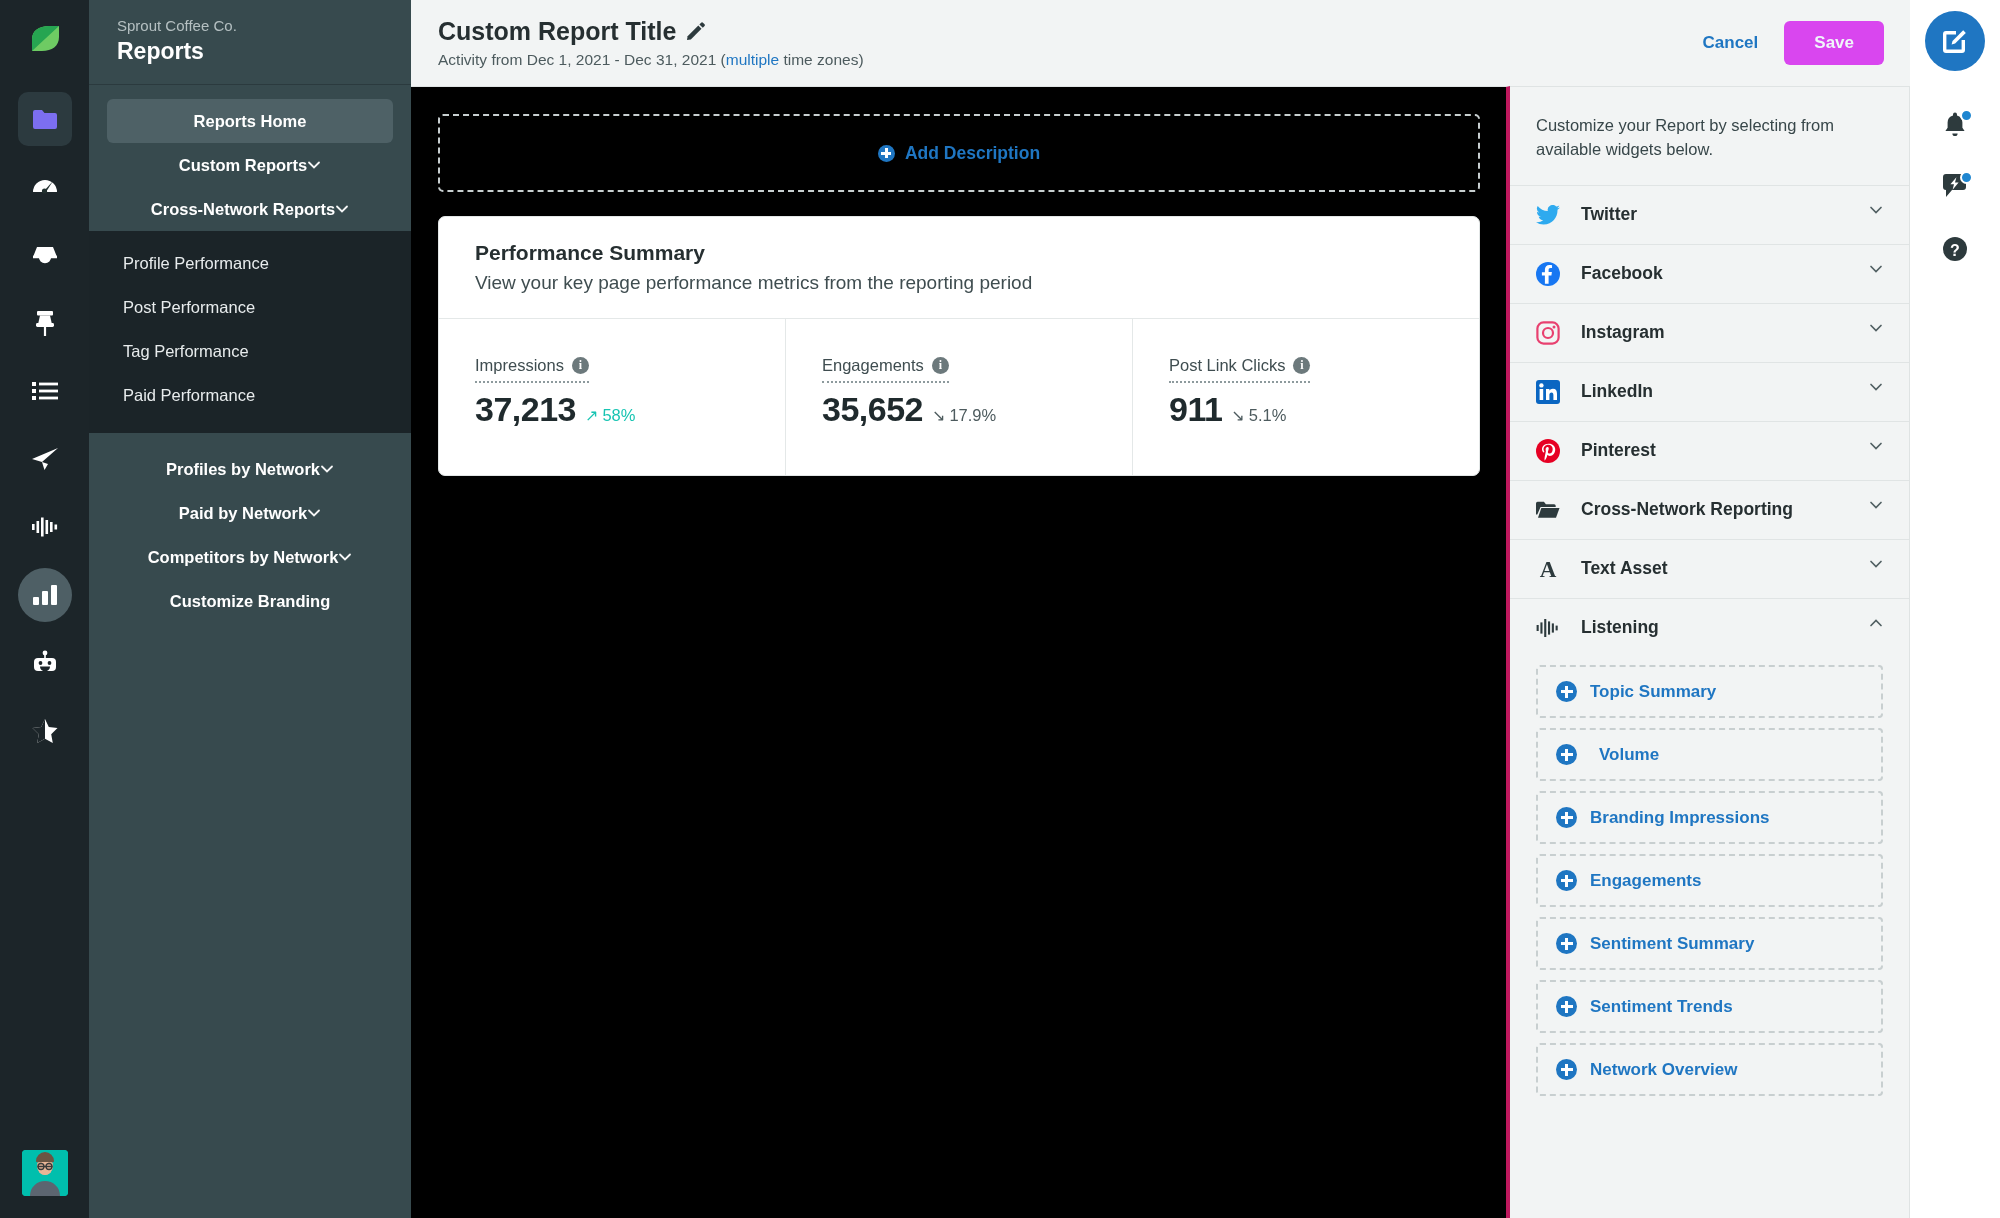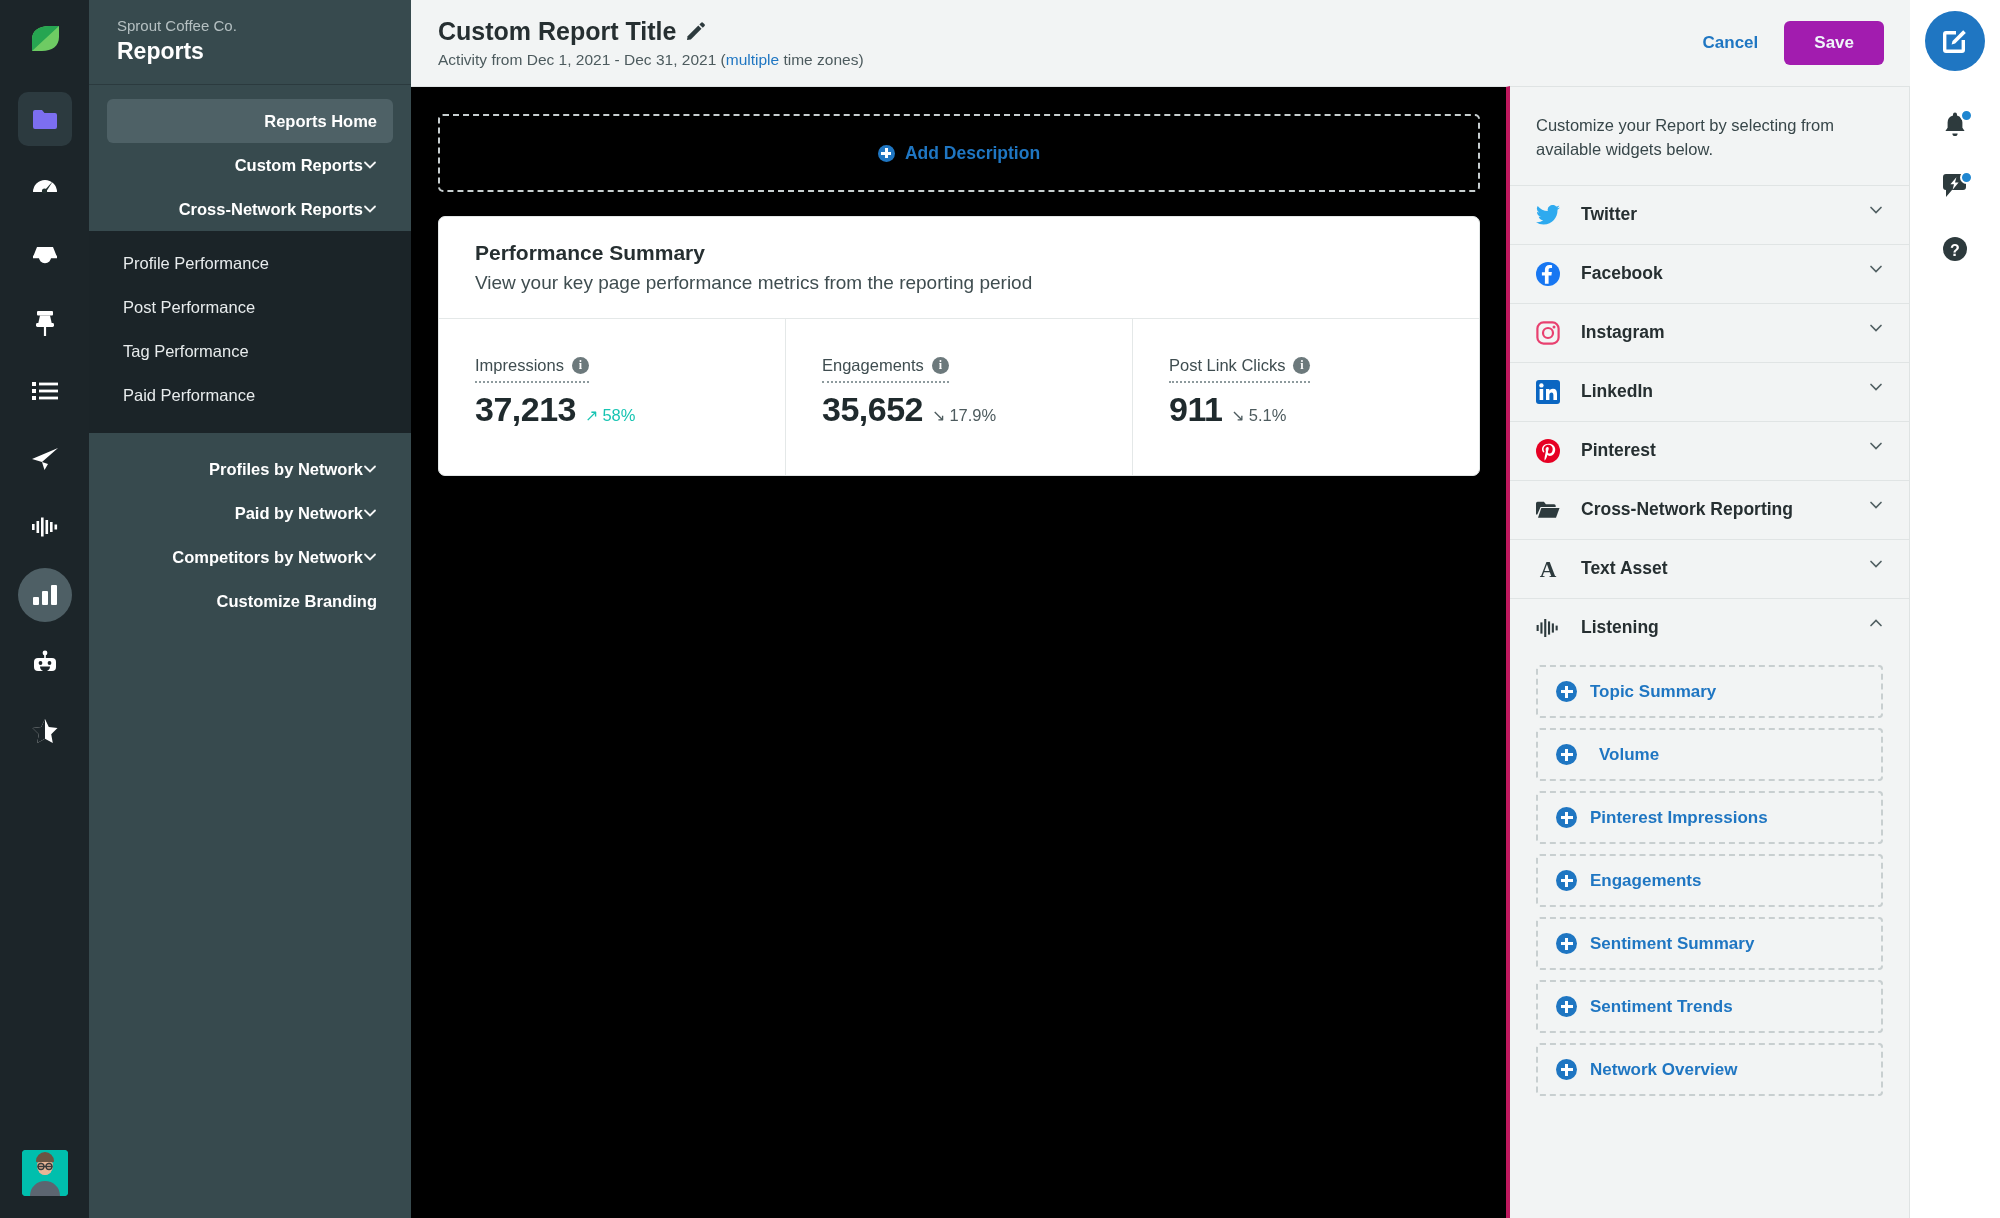--- a/index.html
+++ b/index.html
@@ -34,21 +34,21 @@
   
   .nav {
     width: 322px; flex: 0 0 322px; background: #374a4e;
     display: flex; flex-direction: column;
   }
   .nav-head { padding: 16px 28px 18px 28px; border-bottom: 1px solid #2b3a3e; }
   .nav-org { font-size: 15px; color: #b5c0c2; line-height: 20px; }
   .nav-title { font-size: 23px; font-weight: bold; color: #ffffff; line-height: 30px; }
   .nav-body { padding: 14px 0 0 0; }
   .nav-row {
-    display: flex; align-items: center; justify-content: flex-end;
+    display: flex; align-items: center; justify-content: center;
     margin: 0 18px; padding: 11px 16px; border-radius: 6px;
     color: #ffffff; font-size: 16.5px; font-weight: bold; cursor: pointer;
     line-height: 22px;
   }
   .nav-row.active { background: #4e6166; }
   .nav-sub {
     background: #1b2428; padding: 10px 0 16px 0;
   }
   .nav-subrow {
     padding: 11px 34px; color: #e8eced; font-size: 16.5px; cursor: pointer;
@@ -70,21 +70,21 @@
   .rpt-title-text { font-size: 25px; font-weight: bold; color: #262f31; line-height: 30px; }
   .rpt-sub { font-size: 15.5px; color: #4d5b5e; margin-top: 4px; line-height: 20px; }
   .link-blue { color: #1f76c2; }
   .topbar-actions { display: flex; align-items: center; gap: 8px; }
   .btn-cancel {
     background: transparent; border: none; color: #1f76c2;
     font-size: 17px; font-weight: bold; padding: 11px 18px; cursor: pointer;
     font-family: "Liberation Sans", sans-serif;
   }
   .btn-save {
-    background: #a21caf; border: none; color: #f0f6fa; border-radius: 6px;
+    background: #d946ef; border: none; color: #f0f6fa; border-radius: 6px;
     font-size: 17px; font-weight: bold; padding: 12px 30px; cursor: pointer;
     font-family: "Liberation Sans", sans-serif;
   }
 
   .canvas-wrap { flex: 1 1 auto; display: flex; min-height: 0; }
   .canvas {
     flex: 1 1 auto; background: #000000; border-top: 1px solid #dfe3e3;
     border-right: 4px solid #be185d; padding: 27px 26px 0 27px; min-width: 0;
     overflow: hidden;
   }
@@ -535,21 +535,21 @@
           <div class="widget-item">
             <span class="plus-big"></span>
             <span class="widget-label">Topic Summary</span>
           </div>
           <div class="widget-item indent">
             <span class="plus-big"></span>
             <span class="widget-label">Volume</span>
           </div>
           <div class="widget-item">
             <span class="plus-big"></span>
-            <span class="widget-label">Pinterest Impressions</span>
+            <span class="widget-label">Branding Impressions</span>
           </div>
           <div class="widget-item">
             <span class="plus-big"></span>
             <span class="widget-label">Engagements</span>
           </div>
           <div class="widget-item">
             <span class="plus-big"></span>
             <span class="widget-label">Sentiment Summary</span>
           </div>
           <div class="widget-item">

